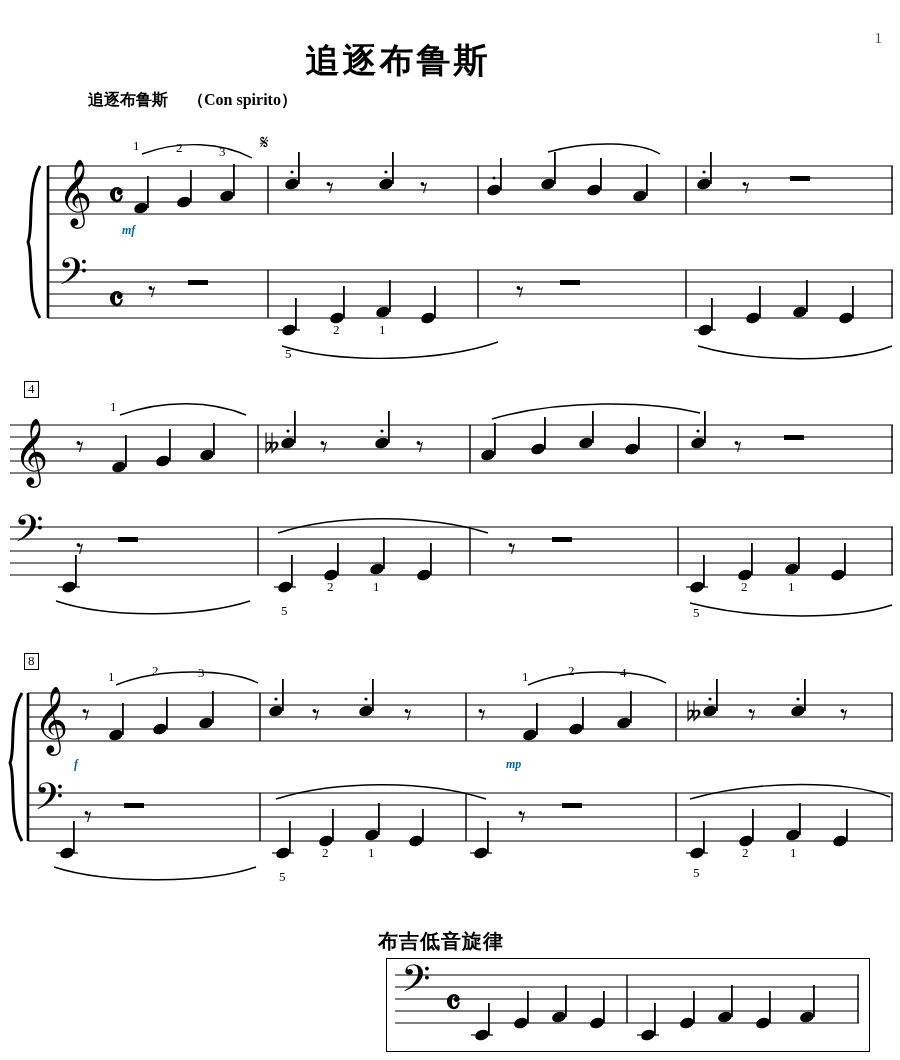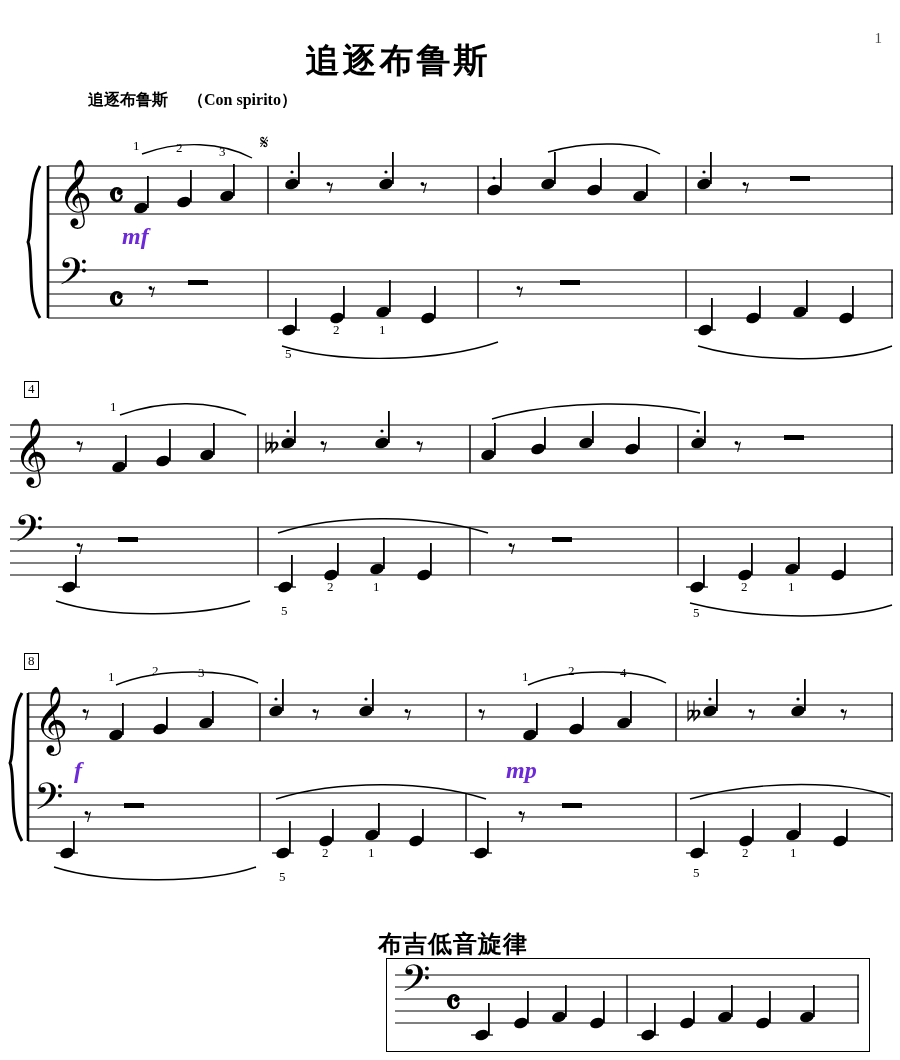--- a/index.html
+++ b/index.html
@@ -82,30 +82,30 @@
     padding: 0 3px 1px 3px;
     line-height: 14px;
     background: #fff;
     color: #000;
   }
   .dynamic {
     position: absolute;
     font-family: "Liberation Serif", serif;
     font-style: italic;
     font-weight: bold;
-    font-size: 24px;
-    color: #6d28d9;
+    font-size: 12px;
+    color: #0369a1;
   }
   .bass-title {
     position: absolute;
     top: 928px;
     left: 378px;
     font-family: "DejaVu Sans", sans-serif;
     font-weight: bold;
-    font-size: 24px;
+    font-size: 20px;
     letter-spacing: 1px;
     color: #000;
   }
   .bass-box {
     position: absolute;
     top: 958px;
     left: 386px;
     width: 482px;
     height: 92px;
     border: 1px solid #000;

